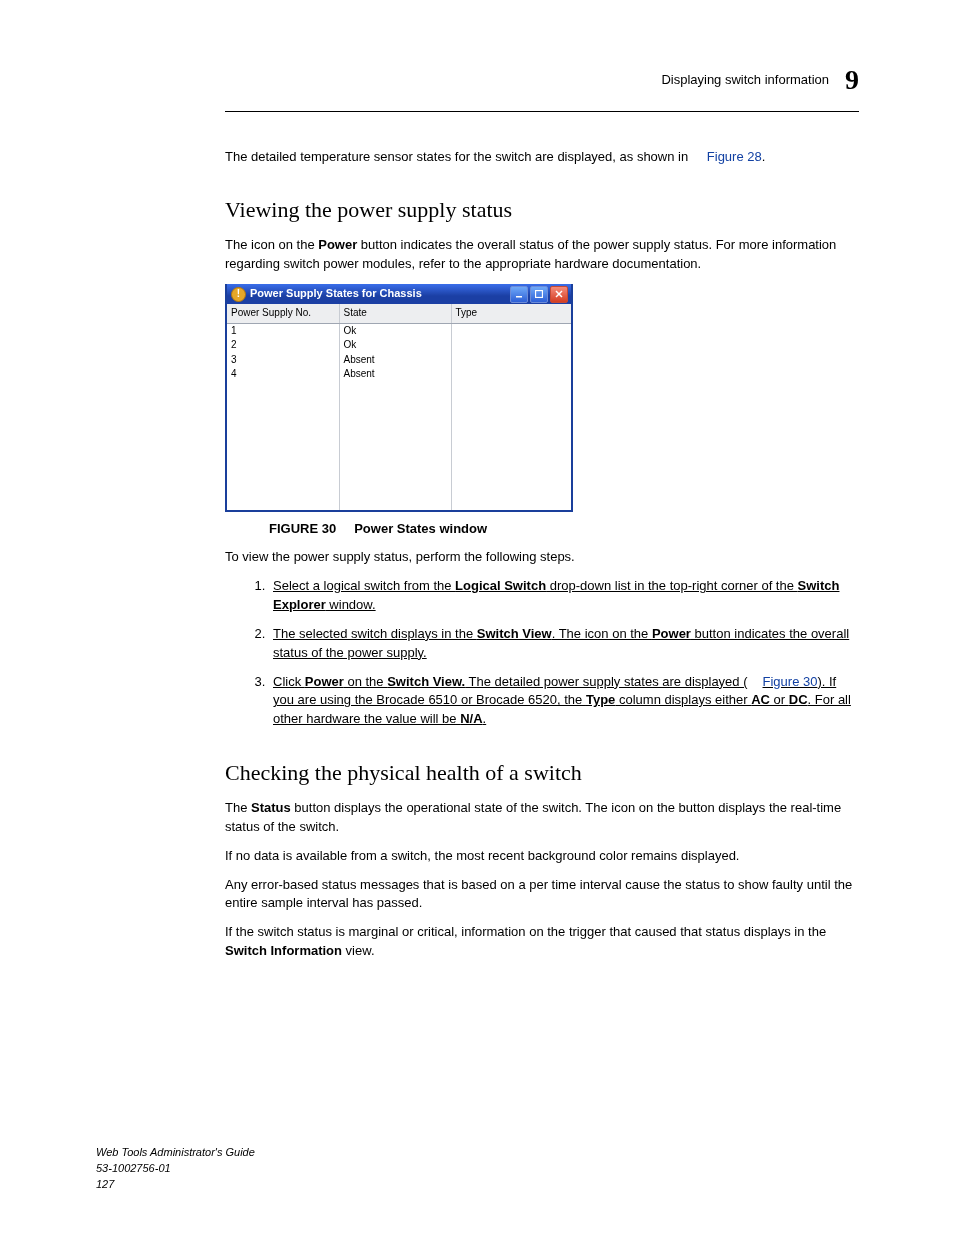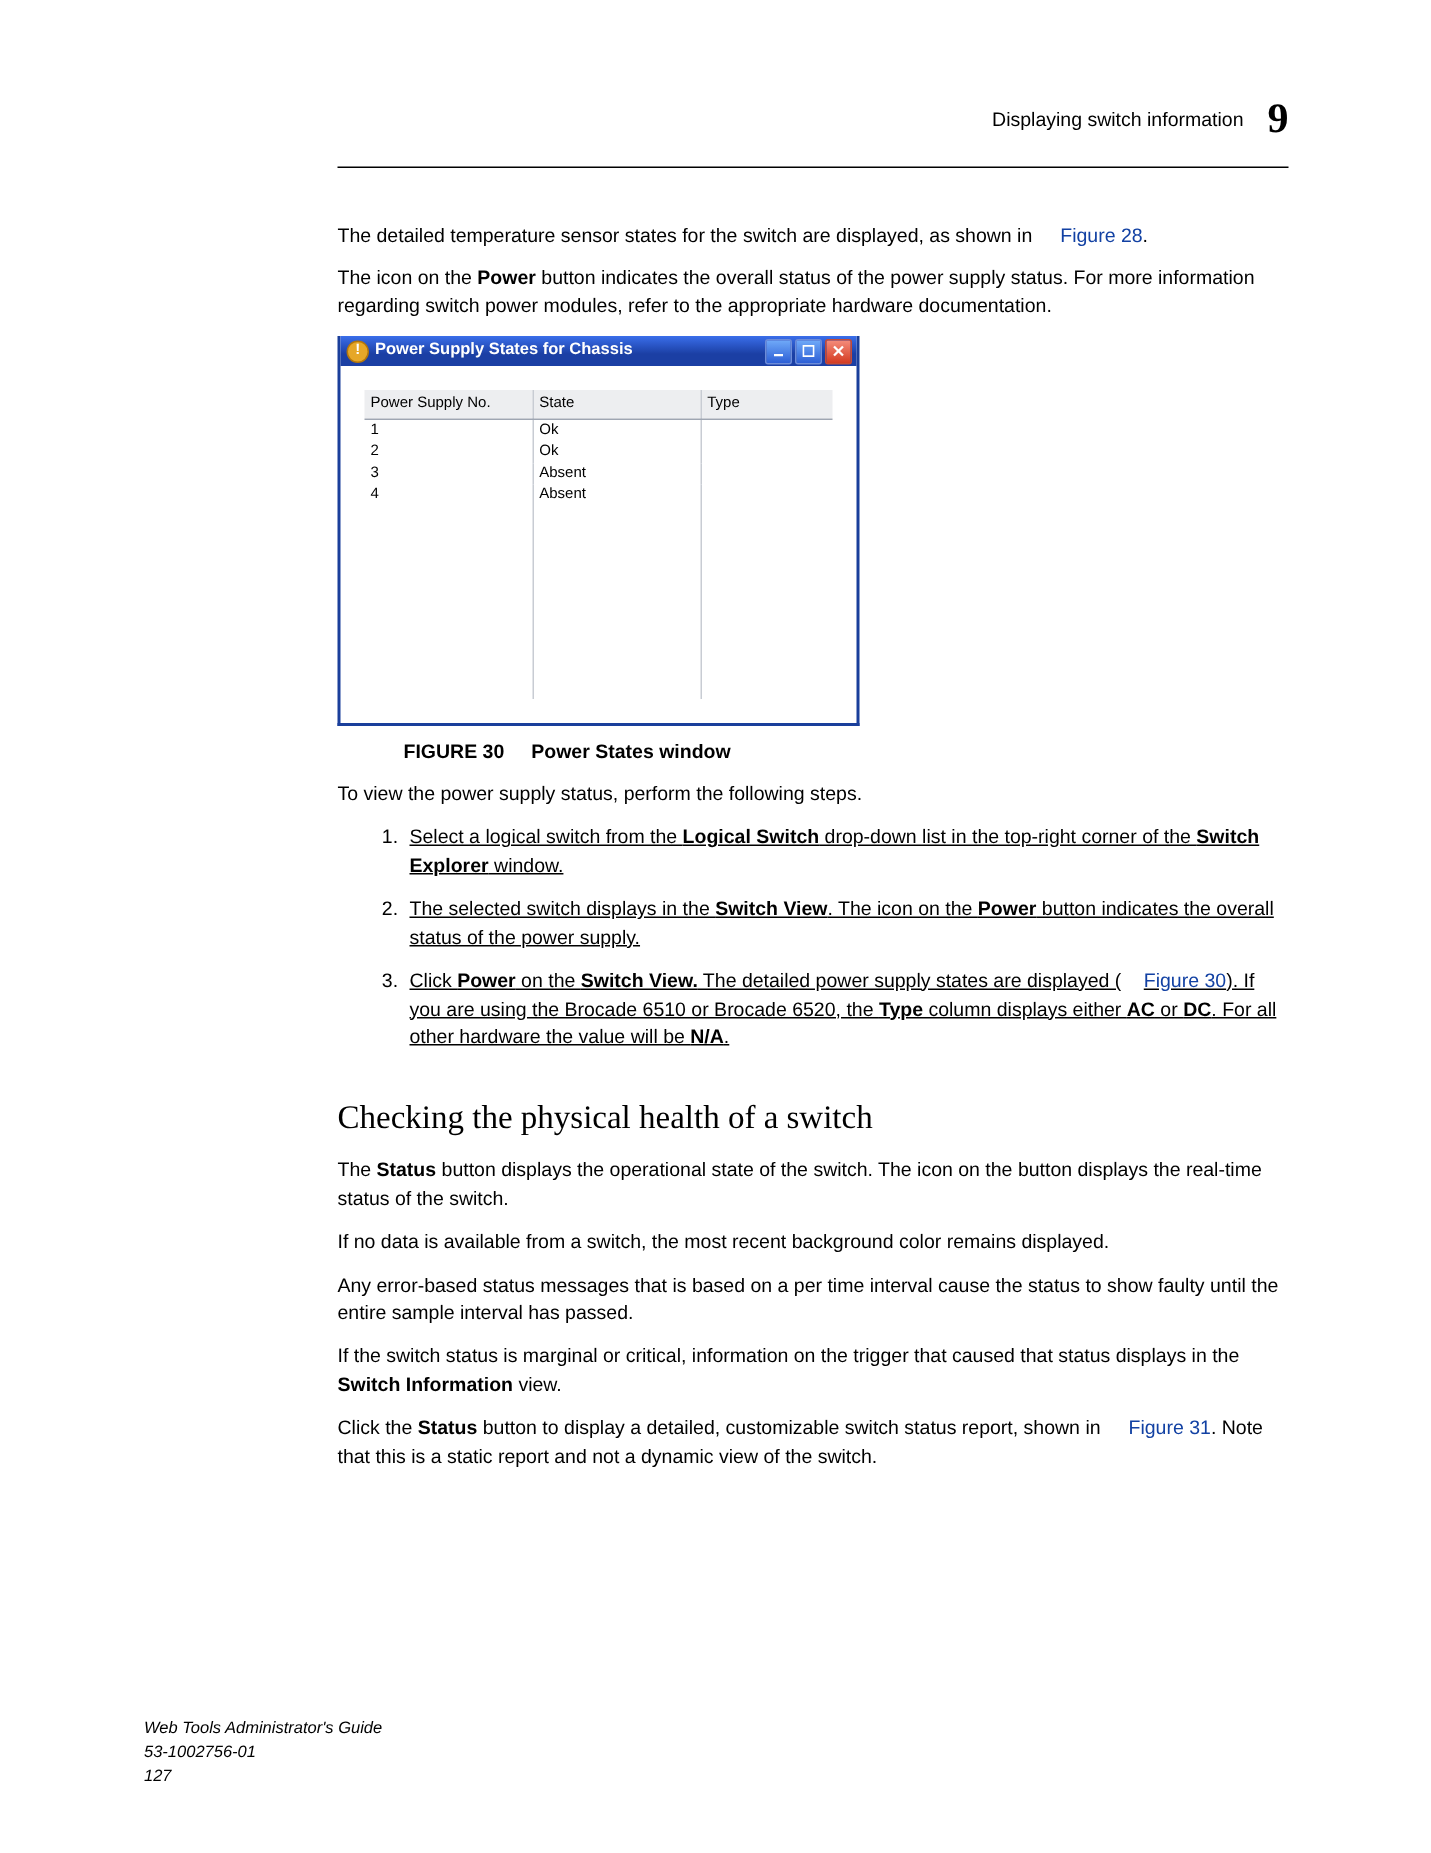--- a/index.html
+++ b/index.html
@@ -109,21 +109,21 @@
     border: 1px solid #6d8cd8;
     background: linear-gradient(#6fa9f8, #2d5fd6);
     border-radius: 2px;
     display: flex;
     align-items: center;
     justify-content: center;
   }
   .winbtn.close { background: linear-gradient(#f48b7a, #d43c22); border-color:#c54a35;}
   .winbtn svg { display:block; }
 
-  .dlg-body { padding: 16px; }
+  .dlg-body { padding: 0; }
   .dlg-table { width: 100%; border-collapse: collapse; table-layout: fixed; }
   .dlg-table th {
     text-align: left;
     font-weight: normal;
     font-size: 10px;
     padding: 2px 4px;
     border-bottom: 1px solid #9fa6b2;
     border-right: 1px solid #c8ccd3;
     background: #edeef0;
     color:#000;
@@ -165,20 +165,21 @@
   <div class="header-line">
     <span class="header-text">Displaying switch information</span>
     <span class="chapter-num">9</span>
   </div>
   <div class="under-rule"></div>
 
   <div class="para">
     <span>The detailed temperature sensor states for the switch are displayed, as shown in </span><span class="link">Figure 28</span><span>.</span>
   </div>
 
+  <h2 class="section">Viewing the power supply status</h2>
 
   <div class="para">
     <span>The icon on the </span><span class="b">Power</span><span> button indicates the overall status of the power supply status. For more information regarding switch power modules, refer to the appropriate hardware documentation.</span>
   </div>
 
   <div class="dlg">
     <div class="dlg-titlebar">
       <span class="dlg-icon">!</span>
       <span class="dlg-title">Power Supply States for Chassis</span>
       <div class="dlg-btns">
@@ -265,23 +266,20 @@
   <h2 class="section">Checking the physical health of a switch</h2>
 
   <div class="para">
     <span>The </span><span class="b">Status</span><span> button displays the operational state of the switch. The icon on the button displays the real-time status of the switch.</span>
   </div>
   <div class="para">If no data is available from a switch, the most recent background color remains displayed.</div>
   <div class="para">Any error-based status messages that is based on a per time interval cause the status to show faulty until the entire sample interval has passed.</div>
   <div class="para">
     <span>If the switch status is marginal or critical, information on the trigger that caused that status displays in the </span><span class="b">Switch Information</span><span> view.</span>
   </div>
-  <div class="para">
-    <span>Click the </span><span class="b">Status</span><span> button to display a detailed, customizable switch status report, shown in </span><span class="link">Figure 31</span><span>. Note that this is a static report and not a dynamic view of the switch.</span>
-  </div>
 
 </div>
 
 <div class="footer">
   <div>
     <div>Web Tools Administrator's Guide</div>
     <div>53-1002756-01</div>
   </div>
   <div class="right">127</div>
 </div>

